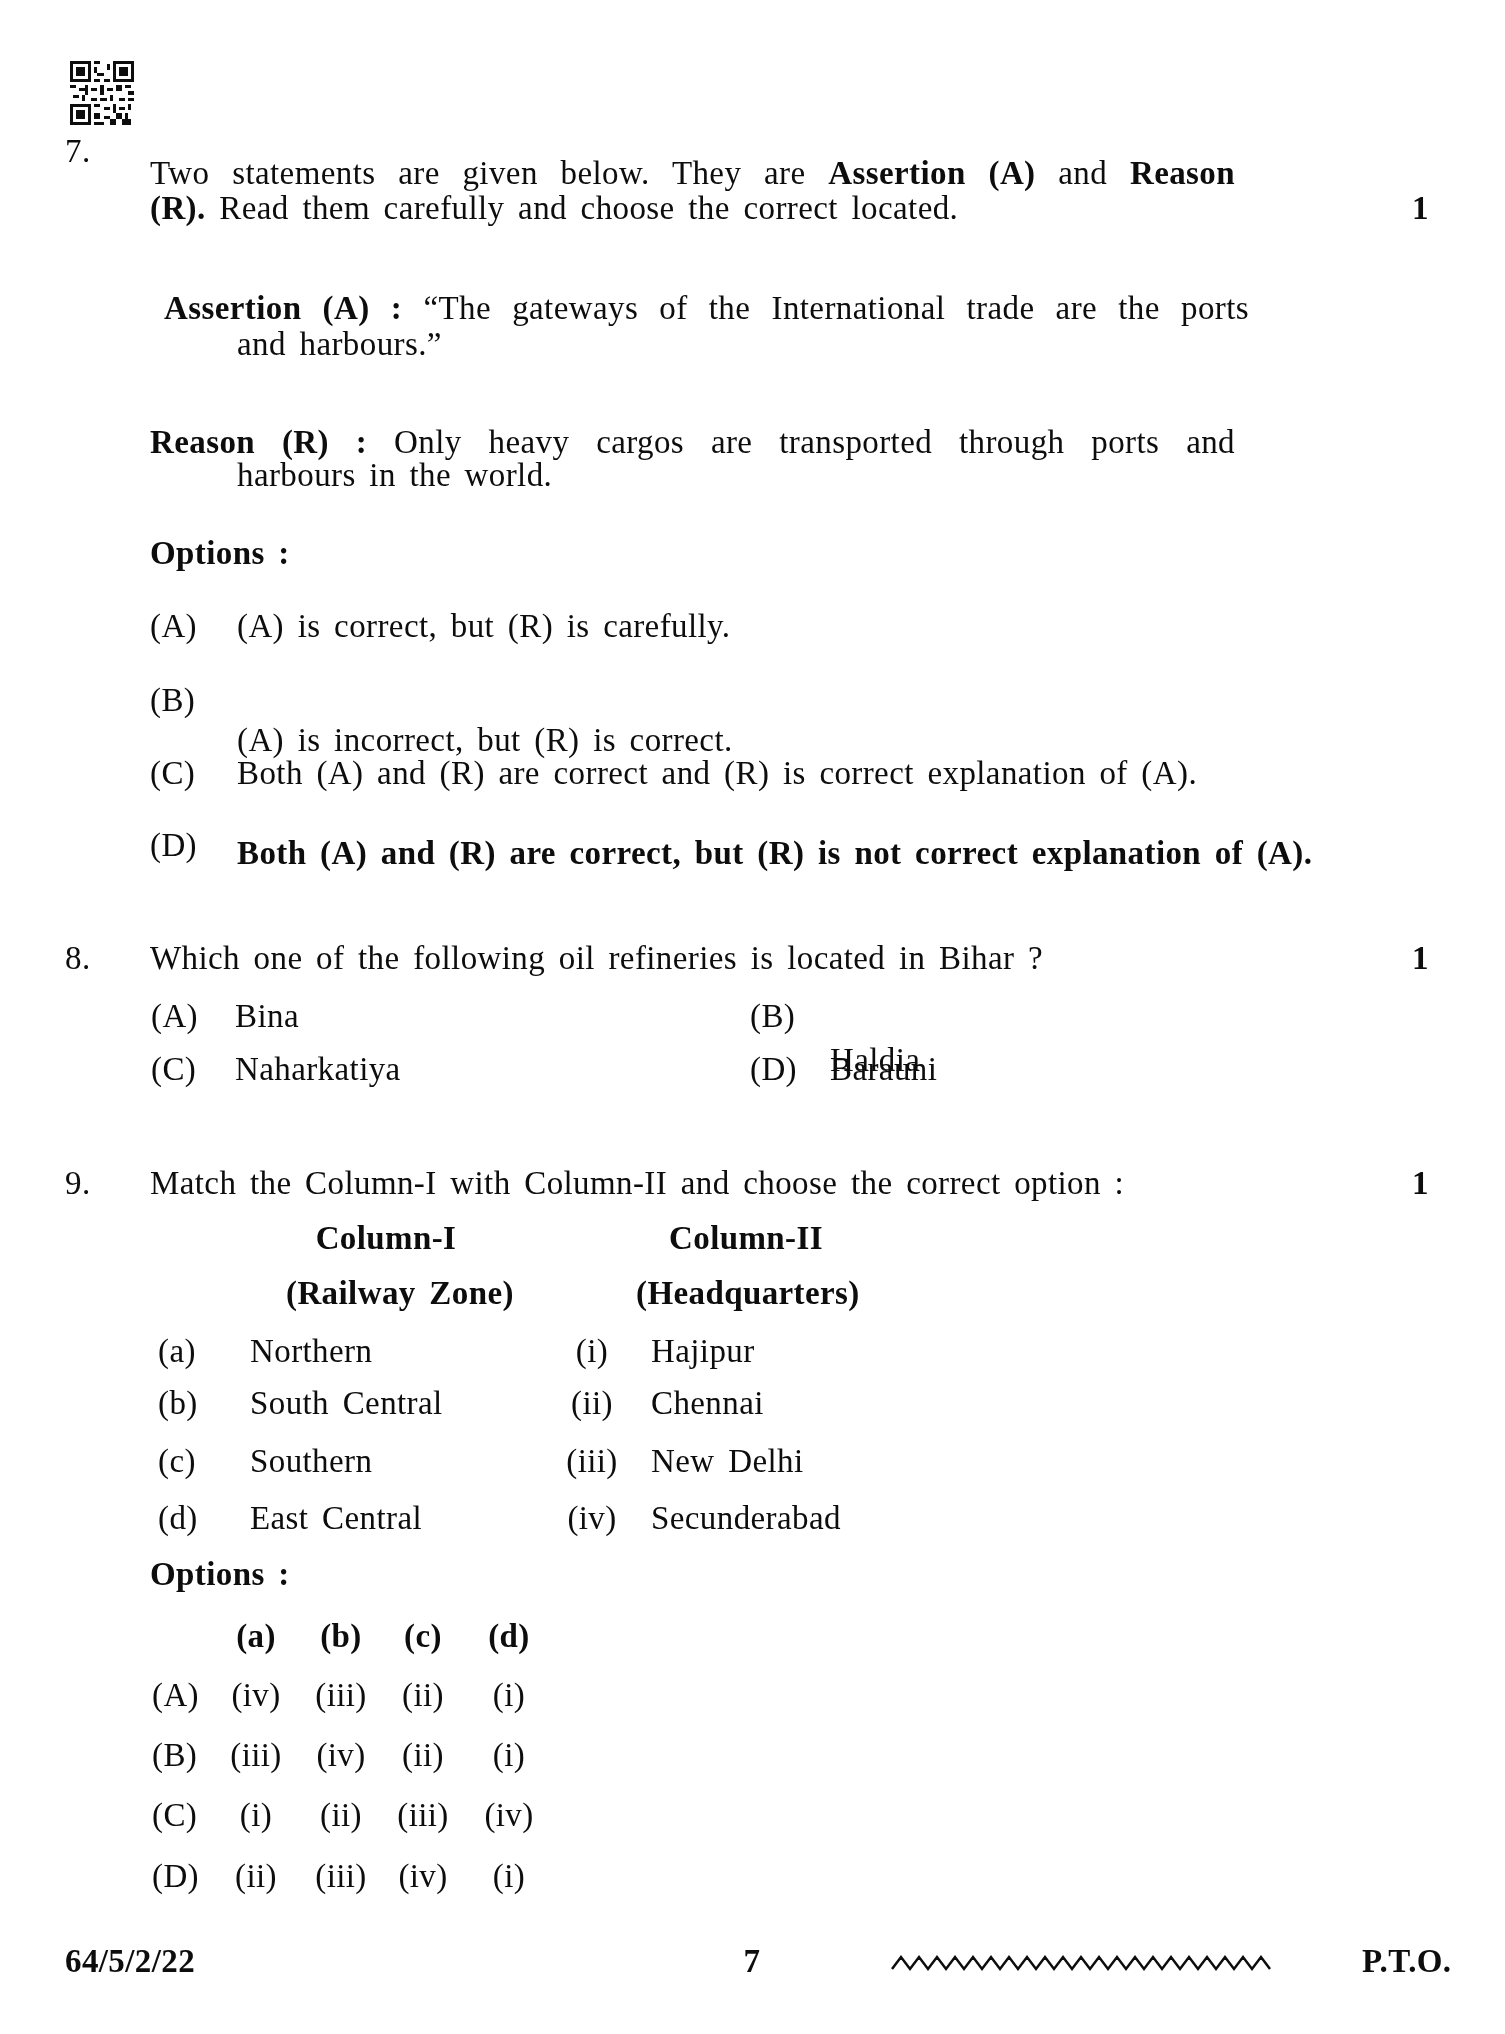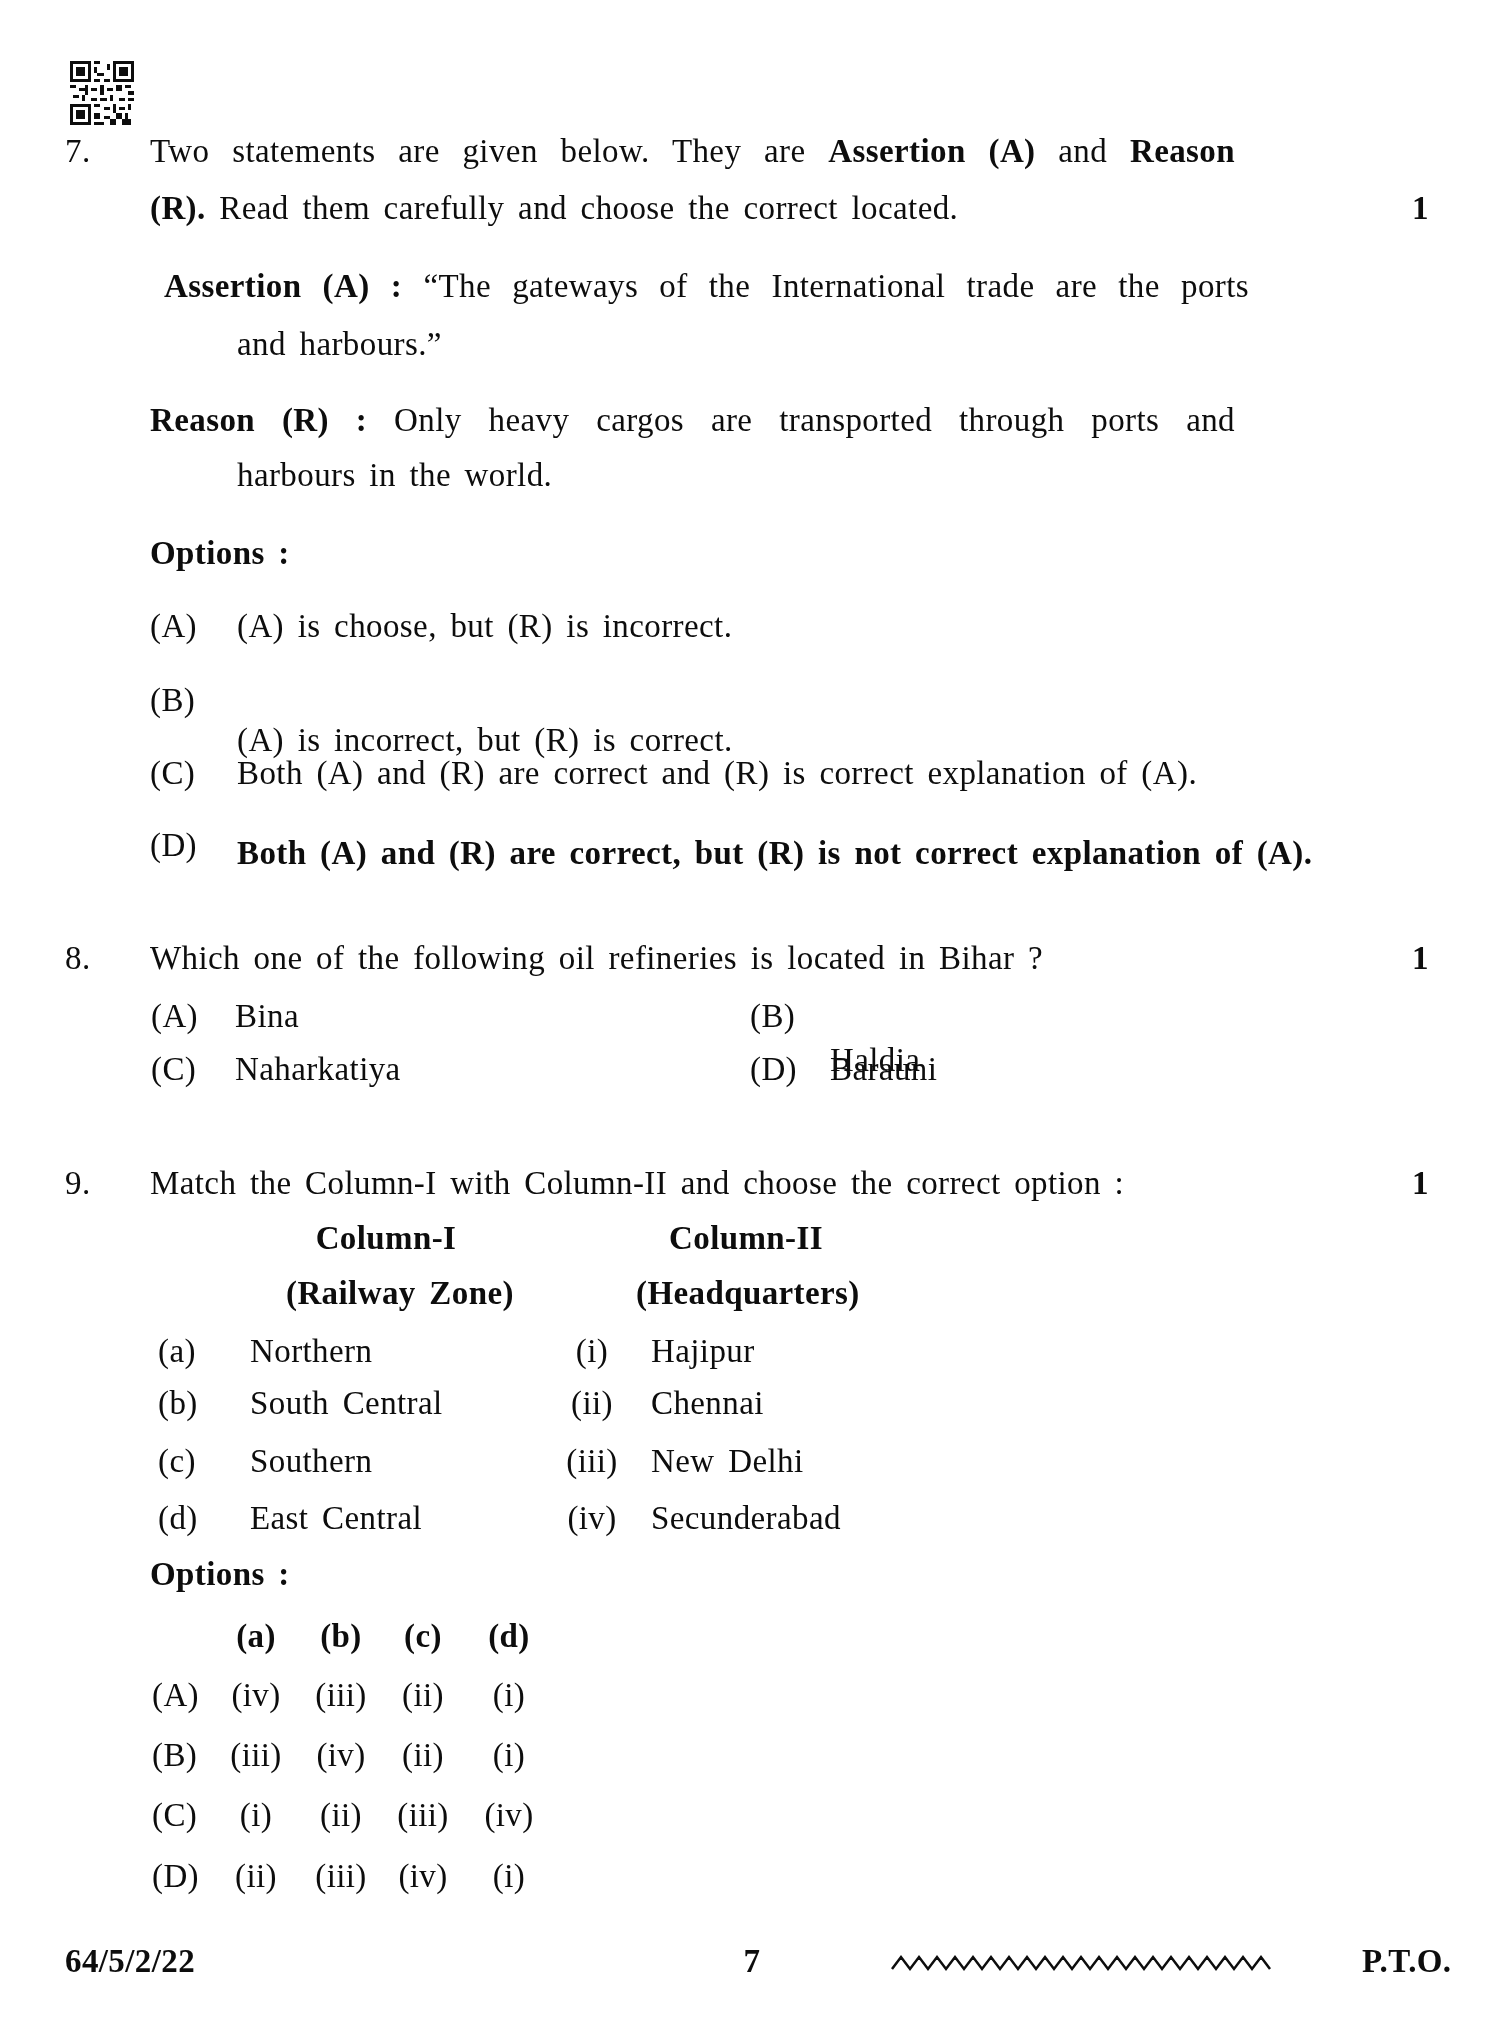--- a/index.html
+++ b/index.html
@@ -17,20 +17,21 @@
   }
   .line{position:absolute;white-space:nowrap;line-height:1.15;}
   .justify{
     white-space:normal;
     text-align:justify;
     text-align-last:justify;
     -moz-text-align-last:justify;
     text-justify:inter-word;
     line-height:1.15;
     position:absolute;
+    margin-top:22px;
   }
   .b{font-weight:bold;}
   .c{text-align:center;}
   .mark{position:absolute;font-weight:bold;white-space:nowrap;}
   .qnum{position:absolute;white-space:nowrap;}
   .cell{position:absolute;white-space:nowrap;}
   svg{display:block;}
 </style>
 </head>
 <body>
@@ -68,21 +69,21 @@
     <div class="justify" style="left:164px;top:268px;width:1085px;"><span class="b">Assertion (A) :</span> <span>“The gateways of the International trade are the ports</span></div>
     <div class="line" style="left:237px;top:326px;">and harbours.”</div>
 
     <div class="justify" style="left:150px;top:402px;width:1085px;"><span class="b">Reason (R) :</span> <span>Only heavy cargos are transported through ports and</span></div>
     <div class="line" style="left:237px;top:457px;">harbours in the world.</div>
 
     <div class="line b" style="left:150px;top:535px;">Options :</div>
 
     <div>
       <span class="cell" style="left:150px;top:608px;">(A)</span>
-      <span class="cell" style="left:237px;top:608px;">(A) is choose, but (R) is incorrect.</span>
+      <span class="cell" style="left:237px;top:608px;">(A) is correct, but (R) is carefully.</span>
     </div>
     <div>
       <span class="cell" style="left:150px;top:682px;">(B)</span>
       <span class="cell" style="left:237px;top:722px;">(A) is incorrect, but (R) is correct.</span>
     </div>
     <div>
       <span class="cell" style="left:150px;top:755px;">(C)</span>
       <span class="cell" style="left:237px;top:755px;">Both (A) and (R) are correct and (R) is correct explanation of (A).</span>
     </div>
     <div>

